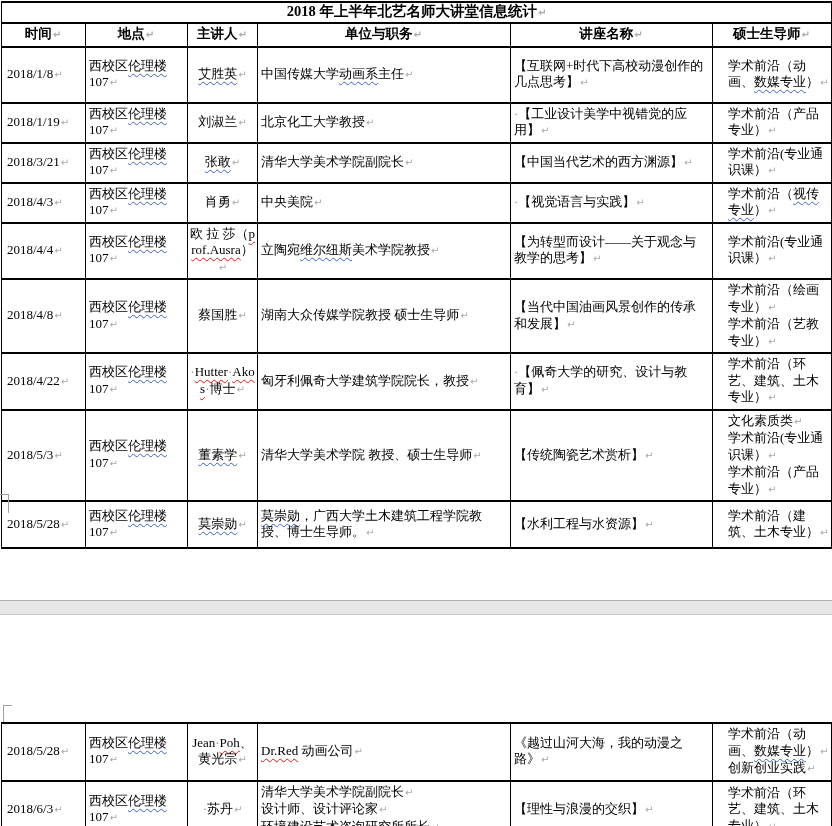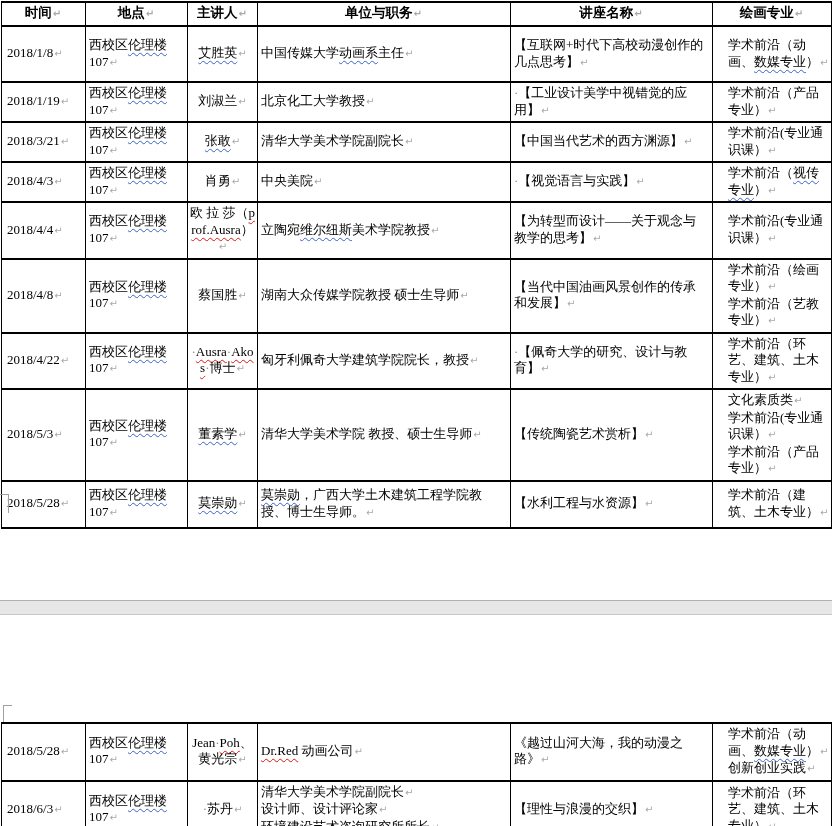--- a/index.html
+++ b/index.html
@@ -55,26 +55,29 @@
   <colgroup>
     <col style="width:84px">
       <col style="width:102px">
       <col style="width:70px">
     <col style="width:253px">
       <col style="width:202px">
       <col style="width:119px">
   </colgroup>
   <thead>
     <tr>
+      <th class="title-cell" colspan="6"><span>2018 年上半年北艺名师大讲堂信息统计</span><span class="pmark">↵</span></th>
+    </tr>
+    <tr>
         <th class="col-head"><span>时间</span><span class="pmark">↵</span></th>
         <th class="col-head"><span>地点</span><span class="pmark">↵</span></th>
         <th class="col-head"><span>主讲人</span><span class="pmark">↵</span></th>
         <th class="col-head"><span>单位与职务</span><span class="pmark">↵</span></th>
         <th class="col-head"><span>讲座名称</span><span class="pmark">↵</span></th>
-        <th class="col-head"><span>绘画专业</span><span class="pmark">↵</span></th>
+        <th class="col-head"><span>硕士生导师</span><span class="pmark">↵</span></th>
       </tr>
   </thead>
   <tbody>
       <tr style="height: 56px;">
         <td>
           <div class="para"><span>2018/1/8</span><span class="pmark">↵</span></div>
         </td>
         <td>
           <div class="para"><span>西校区</span><span class="wavy-blue">伦理楼</span><span>107</span><span class="pmark">↵</span></div>
         </td>
@@ -193,21 +196,21 @@
         </td>
       </tr>
       <tr style="height: 51px; margin-left: 48px;">
         <td>
           <div class="para"><span>2018/4/22</span><span class="pmark">↵</span></div>
         </td>
         <td>
           <div class="para"><span>西校区</span><span class="wavy-blue">伦理楼</span><span>107</span><span class="pmark">↵</span></div>
         </td>
         <td>
-          <div class="para"><span class="fmark">·</span><span class="wavy-red">Ausra</span><span class="fmark">·</span><span class="wavy-red">Akos</span><span class="fmark">·</span><span>博士</span><span class="pmark">↵</span></div>
+          <div class="para"><span class="fmark">·</span><span class="wavy-red">Hutter</span><span class="fmark">·</span><span class="wavy-red">Akos</span><span class="fmark">·</span><span>博士</span><span class="pmark">↵</span></div>
         </td>
         <td>
           <div class="para"><span>匈牙利佩奇大学建筑学院院长，教授</span><span class="pmark">↵</span></div>
         </td>
         <td>
           <div class="para"><span class="fmark">·</span><span>【佩奇大学的研究、设计与教育】</span><span class="pmark">↵</span></div>
         </td>
         <td>
           <div class="para"><span>学术前沿（环艺、建筑、土木专业）</span><span class="pmark">↵</span></div>
         </td>

